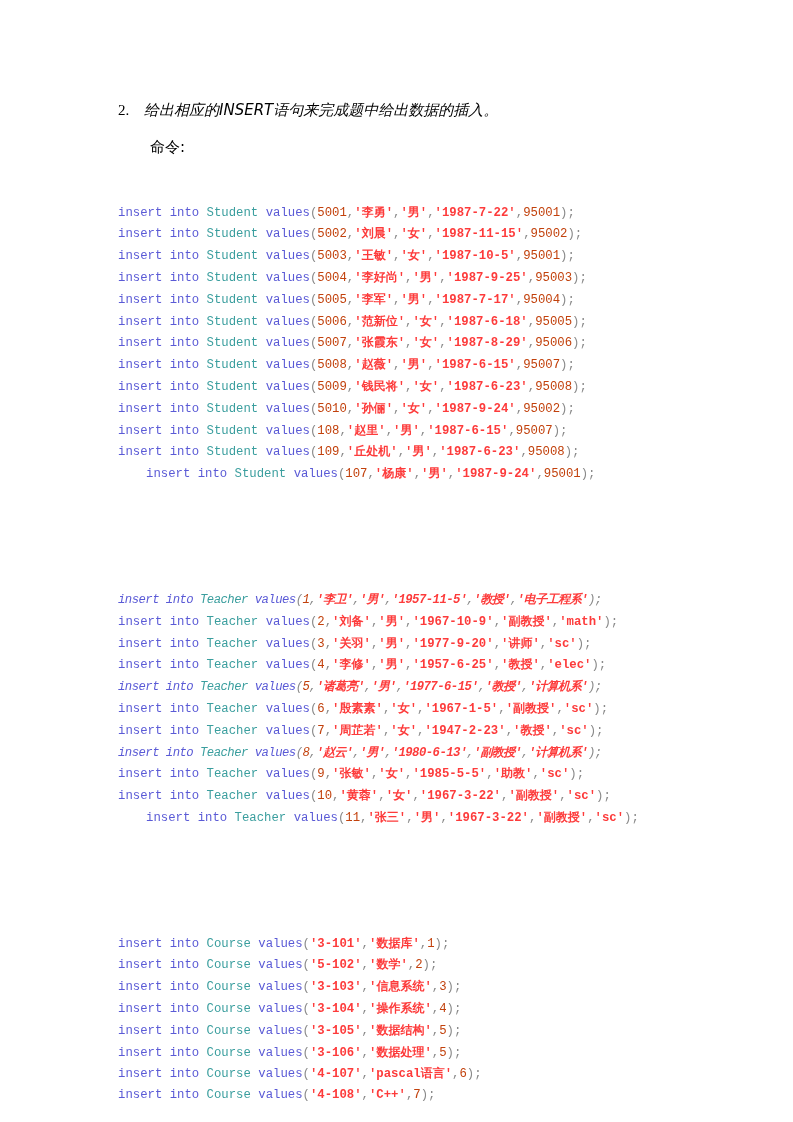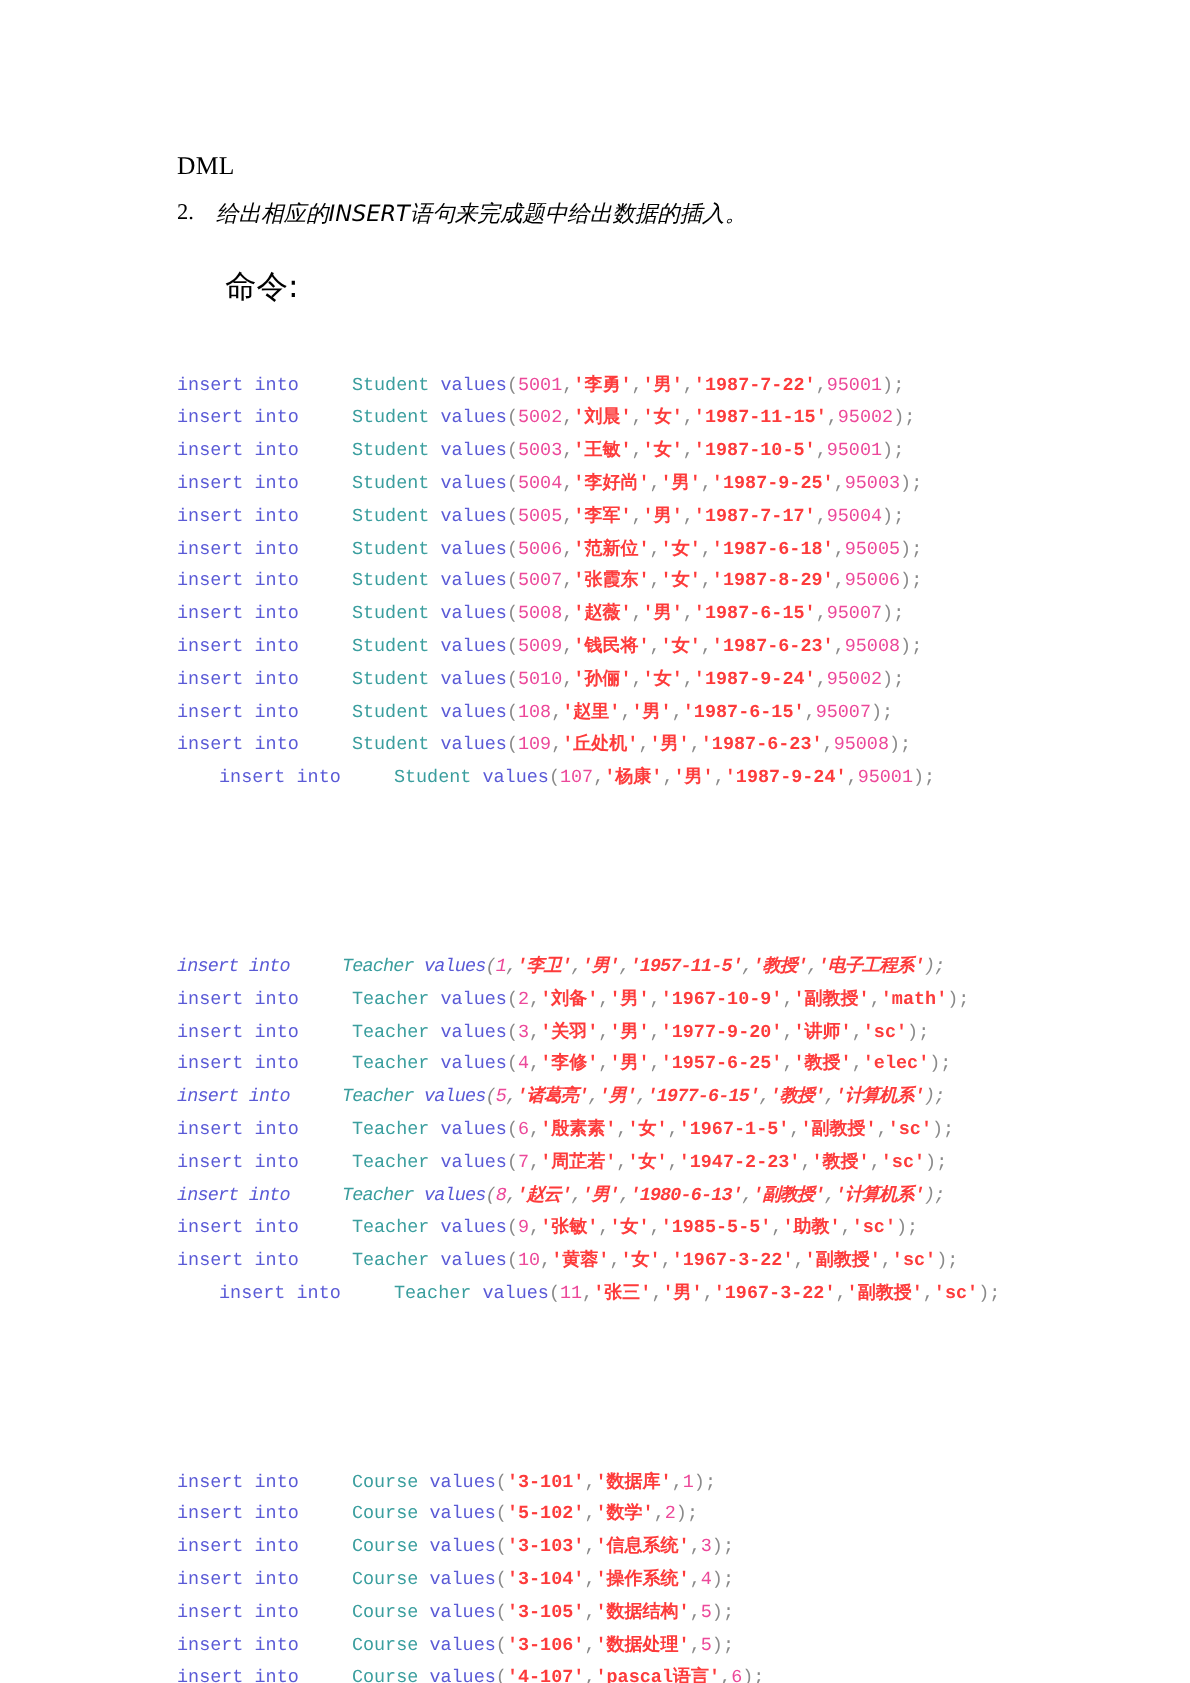--- a/index.html
+++ b/index.html
@@ -49,24 +49,24 @@
   .numbered-item .num {
     width: 26px;
     flex: 0 0 26px;
   }
   .numbered-item .txt {
     flex: 1 1 auto;
     font-style: italic;
   }
   .cmd-label {
     font-family: "Liberation Serif", serif;
-    font-size: 21px;
+    font-size: 15px;
     color: #000000;
     line-height: 21px;
-    margin: 28px 0 2px 32px;
+    margin: 16px 0 2px 32px;
   }
 
   
   .code-block {
     font-family: "Liberation Mono", "DejaVu Sans Mono", monospace;
     font-size: 12.3px;
     line-height: 20.8px;
     white-space: pre;
     margin: 0;
   }
@@ -76,39 +76,38 @@
   }
   .code-line.indent {
     padding-left: 28px;
   }
   .code-line.tight {
     letter-spacing: -0.55px;
     font-style: italic;
   }
 
   .tok-kw   { color: #5a5ad6; }
-  .tok-tbl  { color: #3a9e9e; margin-left: 28px; }
+  .tok-tbl  { color: #3a9e9e; }
   .tok-str  { color: #fd3b3b; font-weight: bold; }
-  .tok-num  { color: #ec4899; }
+  .tok-num  { color: #c2410c; }
   .tok-pun  { color: #8a8a8a; }
   .tok-cjk  { color: #fd3b3b; font-weight: bold;
               font-family: "DejaVu Sans", "Liberation Sans", sans-serif;
               font-size: 12px; }
   .cjk {
     font-family: "DejaVu Sans", "Liberation Sans", sans-serif;
   }
   .section-gap { height: 20.8px; }
 </style>
 </head>
 <body>
 
 <div class="page">
   <div class="content">
 
-    <div class="doc-title">DML</div>
 
     <div class="numbered-item">
       <span class="num">2.</span>
       <span class="txt cjk">给出相应的INSERT语句来完成题中给出数据的插入。</span>
     </div>
 
     <div class="cmd-label cjk">命令:</div>
 
     <div class="code-block">
       <div><div class="code-line"><span class="tok-kw">insert</span> <span class="tok-kw">into</span> <span class="tok-tbl">Student</span> <span class="tok-kw">values</span><span class="tok-pun">(</span><span class="tok-num">5001</span><span class="tok-pun">,</span><span class="tok-str">'<span class="tok-cjk">李勇</span>'</span><span class="tok-pun">,</span><span class="tok-str">'<span class="tok-cjk">男</span>'</span><span class="tok-pun">,</span><span class="tok-str">'1987-7-22'</span><span class="tok-pun">,</span><span class="tok-num">95001</span><span class="tok-pun">)</span><span class="tok-pun">;</span></div><div class="code-line"><span class="tok-kw">insert</span> <span class="tok-kw">into</span> <span class="tok-tbl">Student</span> <span class="tok-kw">values</span><span class="tok-pun">(</span><span class="tok-num">5002</span><span class="tok-pun">,</span><span class="tok-str">'<span class="tok-cjk">刘晨</span>'</span><span class="tok-pun">,</span><span class="tok-str">'<span class="tok-cjk">女</span>'</span><span class="tok-pun">,</span><span class="tok-str">'1987-11-15'</span><span class="tok-pun">,</span><span class="tok-num">95002</span><span class="tok-pun">)</span><span class="tok-pun">;</span></div><div class="code-line"><span class="tok-kw">insert</span> <span class="tok-kw">into</span> <span class="tok-tbl">Student</span> <span class="tok-kw">values</span><span class="tok-pun">(</span><span class="tok-num">5003</span><span class="tok-pun">,</span><span class="tok-str">'<span class="tok-cjk">王敏</span>'</span><span class="tok-pun">,</span><span class="tok-str">'<span class="tok-cjk">女</span>'</span><span class="tok-pun">,</span><span class="tok-str">'1987-10-5'</span><span class="tok-pun">,</span><span class="tok-num">95001</span><span class="tok-pun">)</span><span class="tok-pun">;</span></div><div class="code-line"><span class="tok-kw">insert</span> <span class="tok-kw">into</span> <span class="tok-tbl">Student</span> <span class="tok-kw">values</span><span class="tok-pun">(</span><span class="tok-num">5004</span><span class="tok-pun">,</span><span class="tok-str">'<span class="tok-cjk">李好尚</span>'</span><span class="tok-pun">,</span><span class="tok-str">'<span class="tok-cjk">男</span>'</span><span class="tok-pun">,</span><span class="tok-str">'1987-9-25'</span><span class="tok-pun">,</span><span class="tok-num">95003</span><span class="tok-pun">)</span><span class="tok-pun">;</span></div><div class="code-line"><span class="tok-kw">insert</span> <span class="tok-kw">into</span> <span class="tok-tbl">Student</span> <span class="tok-kw">values</span><span class="tok-pun">(</span><span class="tok-num">5005</span><span class="tok-pun">,</span><span class="tok-str">'<span class="tok-cjk">李军</span>'</span><span class="tok-pun">,</span><span class="tok-str">'<span class="tok-cjk">男</span>'</span><span class="tok-pun">,</span><span class="tok-str">'1987-7-17'</span><span class="tok-pun">,</span><span class="tok-num">95004</span><span class="tok-pun">)</span><span class="tok-pun">;</span></div><div class="code-line"><span class="tok-kw">insert</span> <span class="tok-kw">into</span> <span class="tok-tbl">Student</span> <span class="tok-kw">values</span><span class="tok-pun">(</span><span class="tok-num">5006</span><span class="tok-pun">,</span><span class="tok-str">'<span class="tok-cjk">范新位</span>'</span><span class="tok-pun">,</span><span class="tok-str">'<span class="tok-cjk">女</span>'</span><span class="tok-pun">,</span><span class="tok-str">'1987-6-18'</span><span class="tok-pun">,</span><span class="tok-num">95005</span><span class="tok-pun">)</span><span class="tok-pun">;</span></div><div class="code-line"><span class="tok-kw">insert</span> <span class="tok-kw">into</span> <span class="tok-tbl">Student</span> <span class="tok-kw">values</span><span class="tok-pun">(</span><span class="tok-num">5007</span><span class="tok-pun">,</span><span class="tok-str">'<span class="tok-cjk">张霞东</span>'</span><span class="tok-pun">,</span><span class="tok-str">'<span class="tok-cjk">女</span>'</span><span class="tok-pun">,</span><span class="tok-str">'1987-8-29'</span><span class="tok-pun">,</span><span class="tok-num">95006</span><span class="tok-pun">)</span><span class="tok-pun">;</span></div><div class="code-line"><span class="tok-kw">insert</span> <span class="tok-kw">into</span> <span class="tok-tbl">Student</span> <span class="tok-kw">values</span><span class="tok-pun">(</span><span class="tok-num">5008</span><span class="tok-pun">,</span><span class="tok-str">'<span class="tok-cjk">赵薇</span>'</span><span class="tok-pun">,</span><span class="tok-str">'<span class="tok-cjk">男</span>'</span><span class="tok-pun">,</span><span class="tok-str">'1987-6-15'</span><span class="tok-pun">,</span><span class="tok-num">95007</span><span class="tok-pun">)</span><span class="tok-pun">;</span></div><div class="code-line"><span class="tok-kw">insert</span> <span class="tok-kw">into</span> <span class="tok-tbl">Student</span> <span class="tok-kw">values</span><span class="tok-pun">(</span><span class="tok-num">5009</span><span class="tok-pun">,</span><span class="tok-str">'<span class="tok-cjk">钱民将</span>'</span><span class="tok-pun">,</span><span class="tok-str">'<span class="tok-cjk">女</span>'</span><span class="tok-pun">,</span><span class="tok-str">'1987-6-23'</span><span class="tok-pun">,</span><span class="tok-num">95008</span><span class="tok-pun">)</span><span class="tok-pun">;</span></div><div class="code-line"><span class="tok-kw">insert</span> <span class="tok-kw">into</span> <span class="tok-tbl">Student</span> <span class="tok-kw">values</span><span class="tok-pun">(</span><span class="tok-num">5010</span><span class="tok-pun">,</span><span class="tok-str">'<span class="tok-cjk">孙俪</span>'</span><span class="tok-pun">,</span><span class="tok-str">'<span class="tok-cjk">女</span>'</span><span class="tok-pun">,</span><span class="tok-str">'1987-9-24'</span><span class="tok-pun">,</span><span class="tok-num">95002</span><span class="tok-pun">)</span><span class="tok-pun">;</span></div><div class="code-line"><span class="tok-kw">insert</span> <span class="tok-kw">into</span> <span class="tok-tbl">Student</span> <span class="tok-kw">values</span><span class="tok-pun">(</span><span class="tok-num">108</span><span class="tok-pun">,</span><span class="tok-str">'<span class="tok-cjk">赵里</span>'</span><span class="tok-pun">,</span><span class="tok-str">'<span class="tok-cjk">男</span>'</span><span class="tok-pun">,</span><span class="tok-str">'1987-6-15'</span><span class="tok-pun">,</span><span class="tok-num">95007</span><span class="tok-pun">)</span><span class="tok-pun">;</span></div><div class="code-line"><span class="tok-kw">insert</span> <span class="tok-kw">into</span> <span class="tok-tbl">Student</span> <span class="tok-kw">values</span><span class="tok-pun">(</span><span class="tok-num">109</span><span class="tok-pun">,</span><span class="tok-str">'<span class="tok-cjk">丘处机</span>'</span><span class="tok-pun">,</span><span class="tok-str">'<span class="tok-cjk">男</span>'</span><span class="tok-pun">,</span><span class="tok-str">'1987-6-23'</span><span class="tok-pun">,</span><span class="tok-num">95008</span><span class="tok-pun">)</span><span class="tok-pun">;</span></div><div class="code-line indent"><span class="tok-kw">insert</span> <span class="tok-kw">into</span> <span class="tok-tbl">Student</span> <span class="tok-kw">values</span><span class="tok-pun">(</span><span class="tok-num">107</span><span class="tok-pun">,</span><span class="tok-str">'<span class="tok-cjk">杨康</span>'</span><span class="tok-pun">,</span><span class="tok-str">'<span class="tok-cjk">男</span>'</span><span class="tok-pun">,</span><span class="tok-str">'1987-9-24'</span><span class="tok-pun">,</span><span class="tok-num">95001</span><span class="tok-pun">)</span><span class="tok-pun">;</span></div></div>

